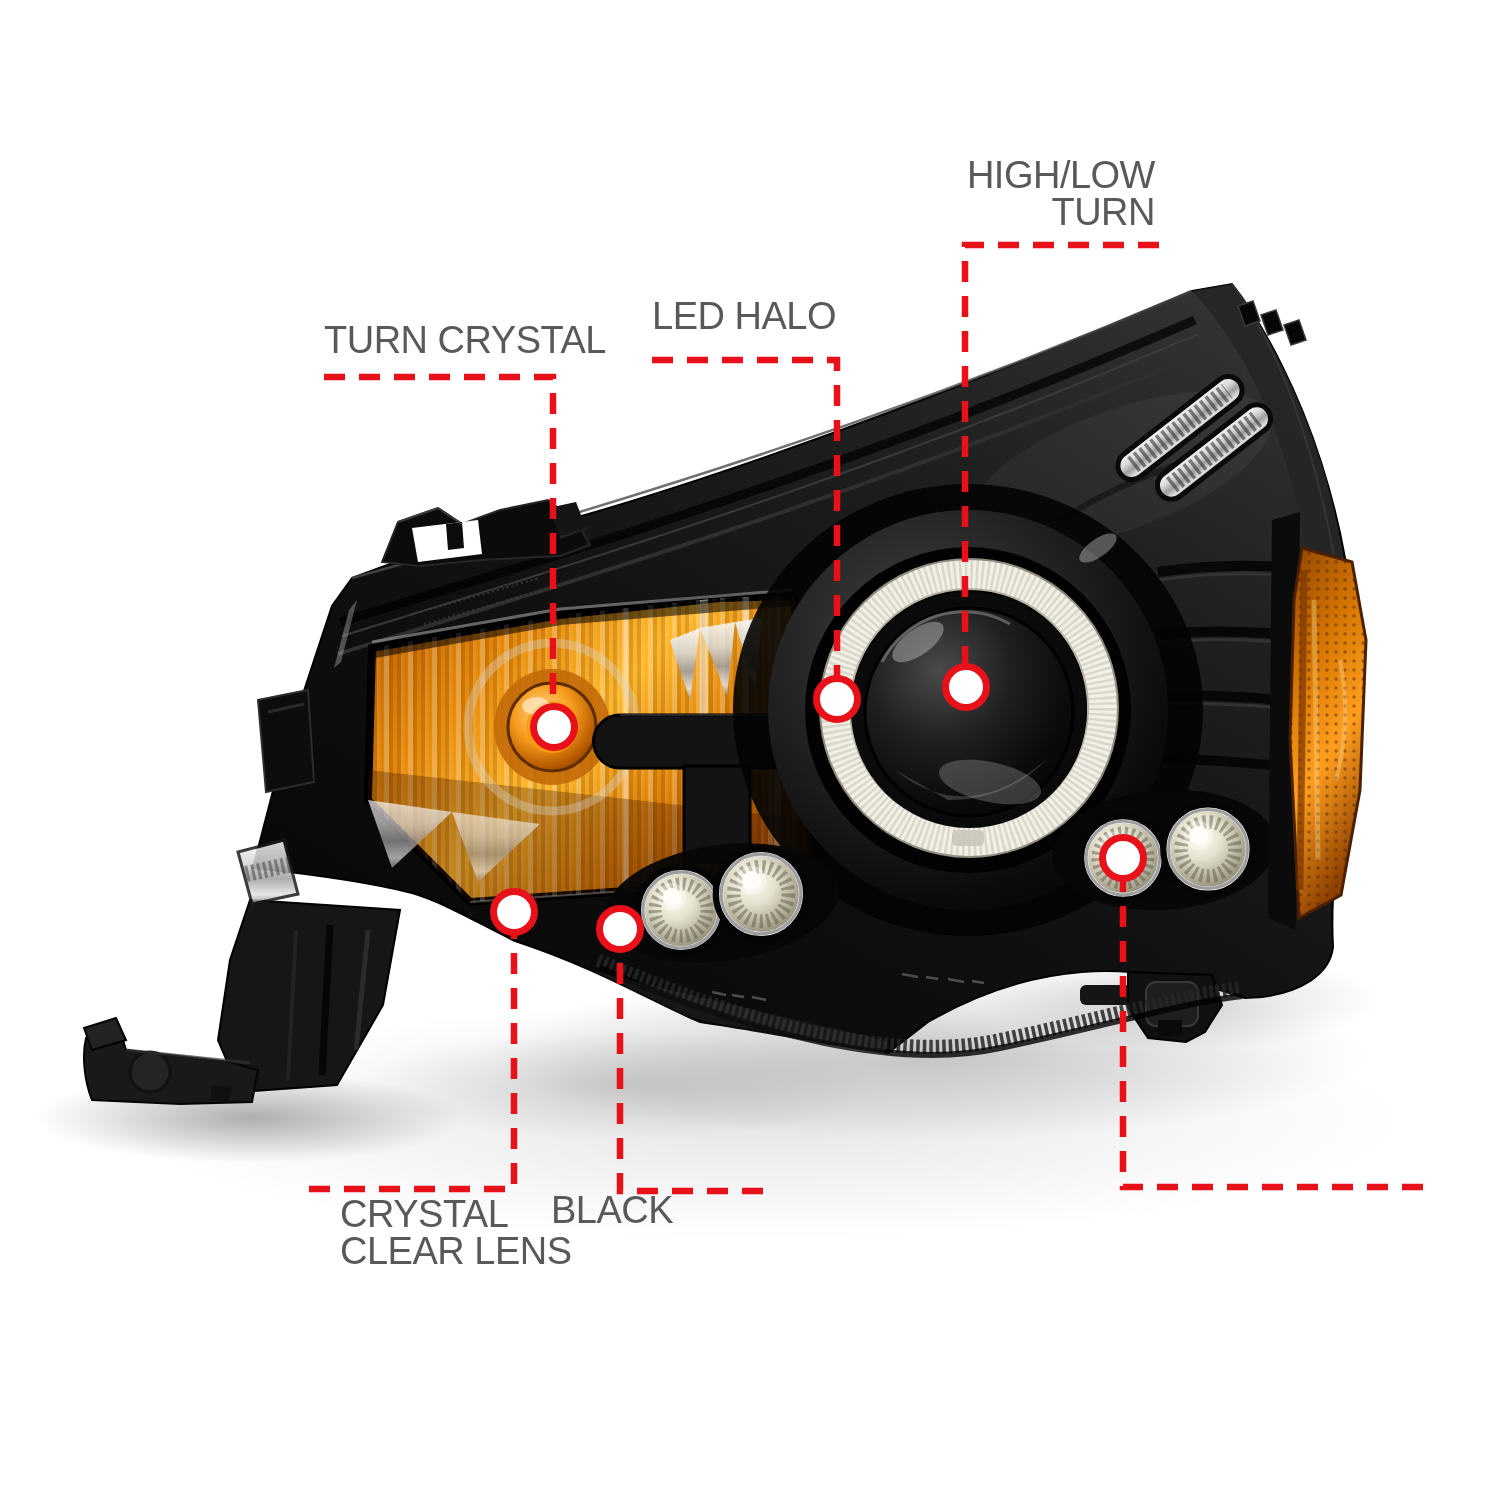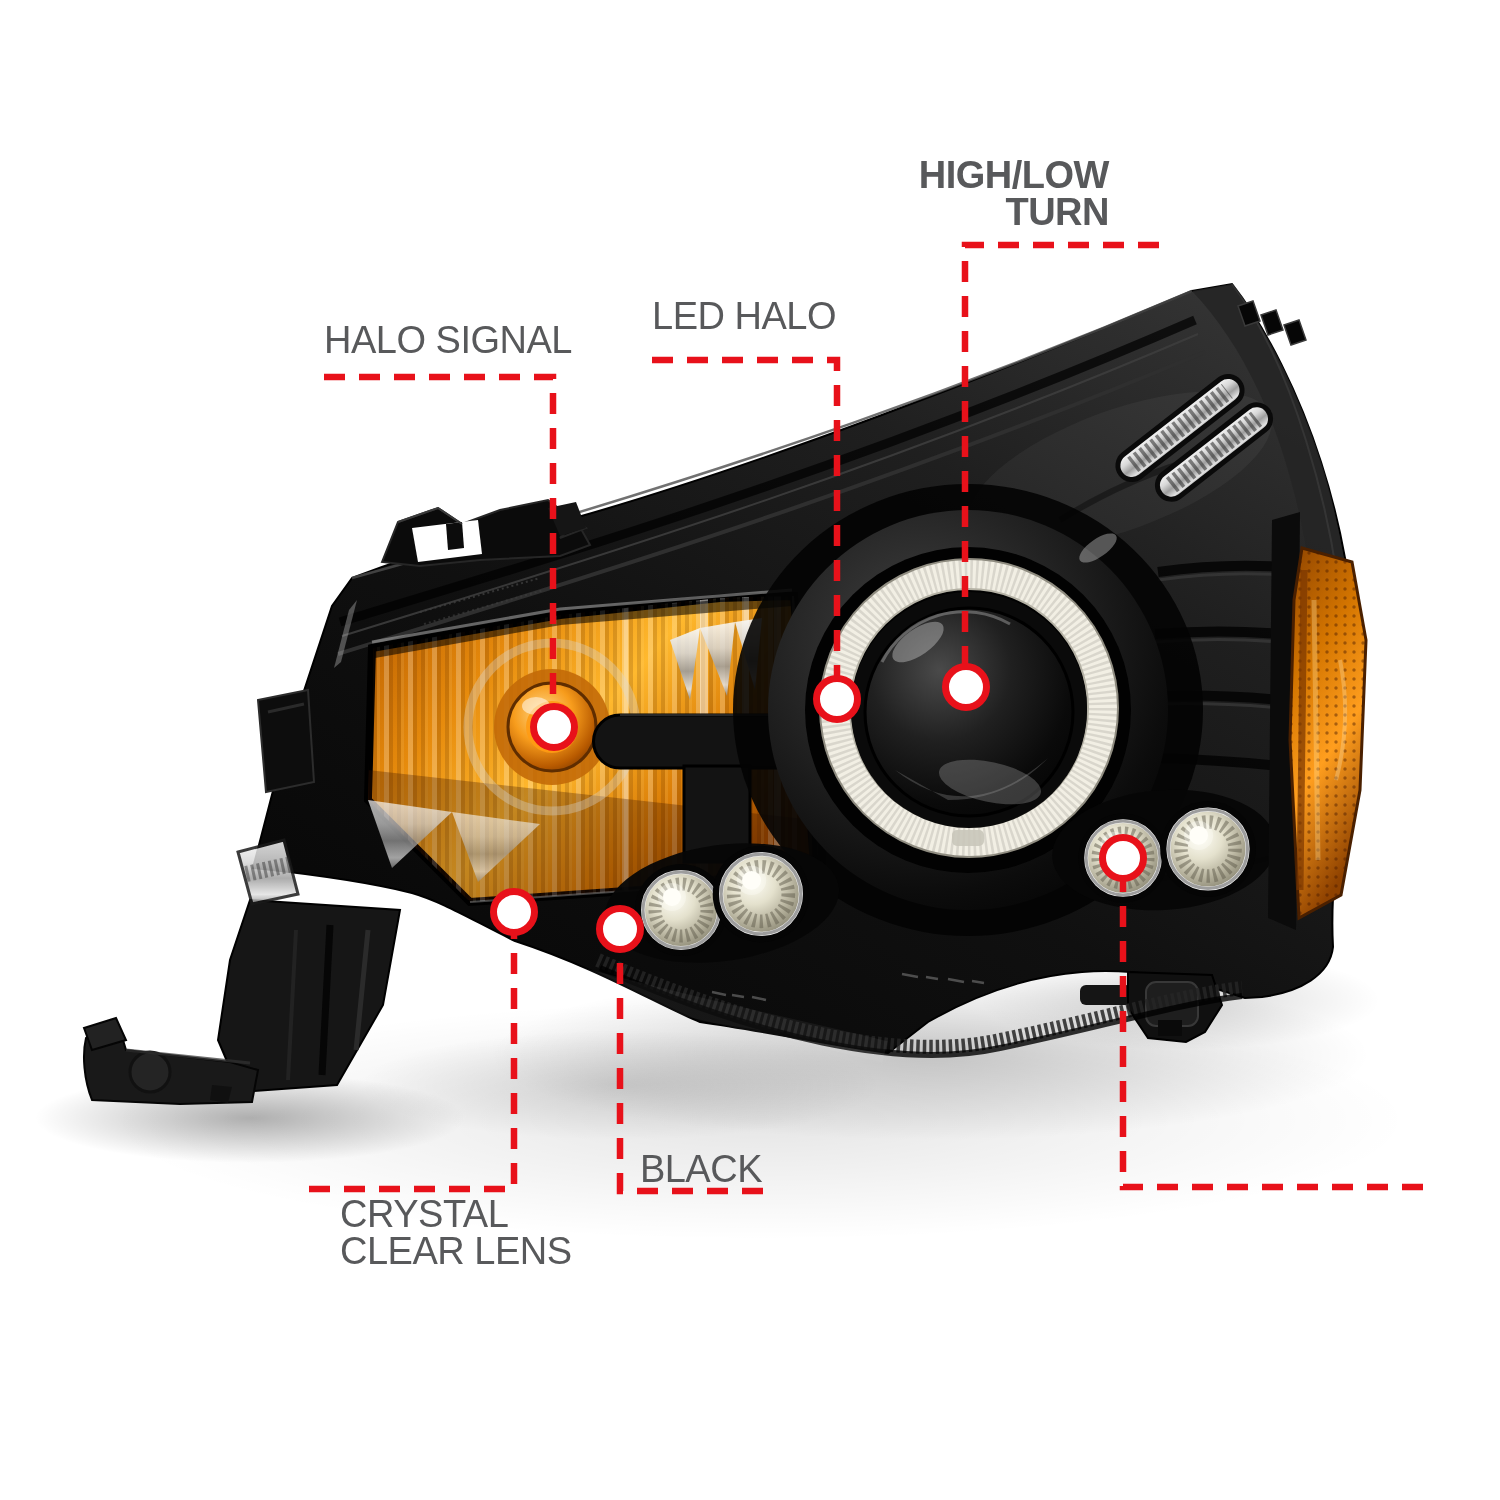--- a/index.html
+++ b/index.html
@@ -14,23 +14,23 @@
   .stage svg.layer{position:absolute;left:0;top:0;width:1500px;height:1500px;}
   .lbl{
     position:absolute;color:var(--label);
     font-size:38px;line-height:37px;letter-spacing:-0.5px;font-weight:400;
     white-space:nowrap;
   }
   .lbl span{display:block;}
   .lbl.right{text-align:right;}
   #lbl-turn-signal  {left:324px;  top:322px;}
   #lbl-led-halo     {left:652px;  top:298px;}
-  #lbl-high-low     {left:809px;  top:157px;  width:300px;font-weight:bold;}
+  #lbl-high-low     {left:855px;  top:157px;  width:300px;}
   #lbl-crystal      {left:309px;  top:1196px;margin-left:31px;}
-  #lbl-black-housing{left:462px;  top:1151px; width:300px;}
+  #lbl-black-housing{left:462px;  top:1192px; width:300px;text-align:center;}
   #lbl-running-light{left:1156px; top:1194px;}
   .leader{stroke:var(--accent);stroke-width:6.5;fill:none;stroke-dasharray:21 14;}
   .mdot{fill:#ffffff;stroke:var(--accent);stroke-width:7;}
 </style>
 </head>
 <body>
 
 <div class="stage">
 
   <svg class="layer" viewBox="0 0 1500 1500" aria-hidden="true">
@@ -316,21 +316,21 @@
       <polyline class="leader" points="763,1191 620,1191 620,929"></polyline>
       <circle class="mdot" cx="620" cy="929" r="20.5"></circle>
     </g>
     <g>
       <polyline class="leader" points="1423,1187 1123,1187 1123,858"></polyline>
       <circle class="mdot" cx="1123" cy="858" r="20.5"></circle>
     </g>
   </svg>
 
   <div class="lbl" id="lbl-turn-signal">
-    <span>HALO SIGNAL</span>
+    <span>TURN CRYSTAL</span>
   </div>
   <div class="lbl" id="lbl-led-halo">
     <span>LED HALO</span>
   </div>
   <div class="lbl right" id="lbl-high-low">
     <span>HIGH/LOW</span>
     <span>TURN</span>
   </div>
   <div class="lbl" id="lbl-crystal">
     <span>CRYSTAL</span>

